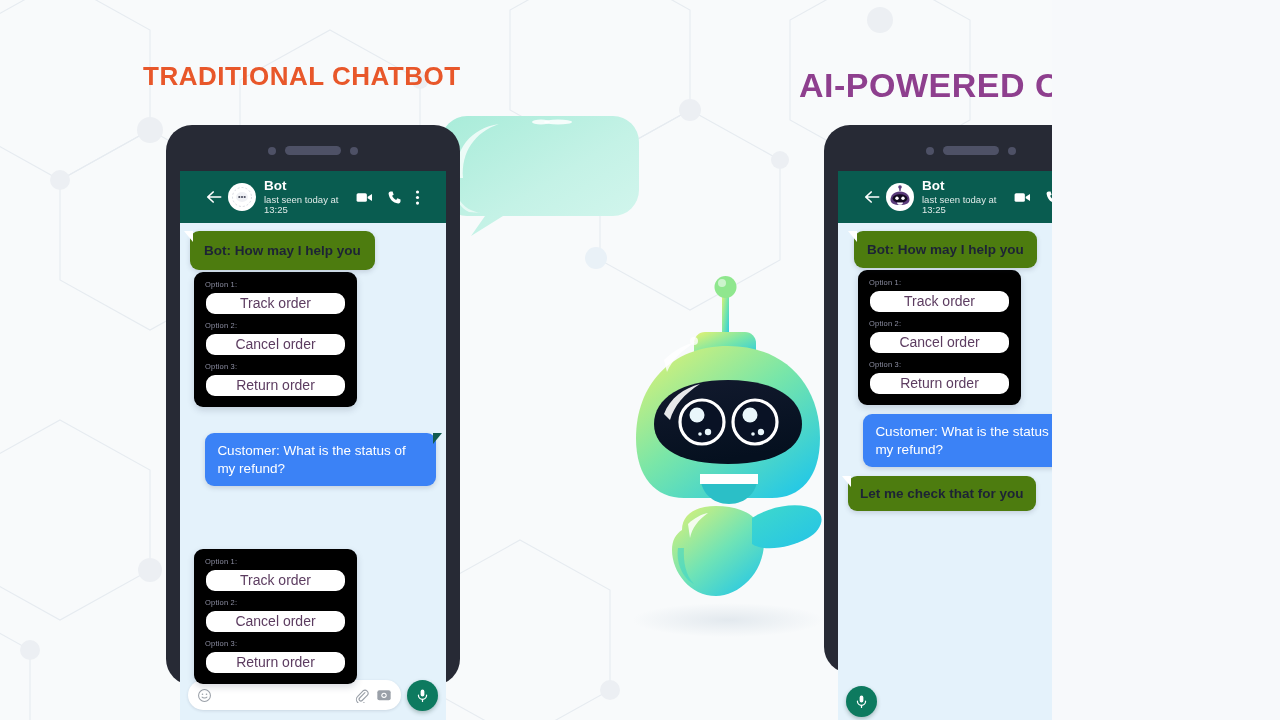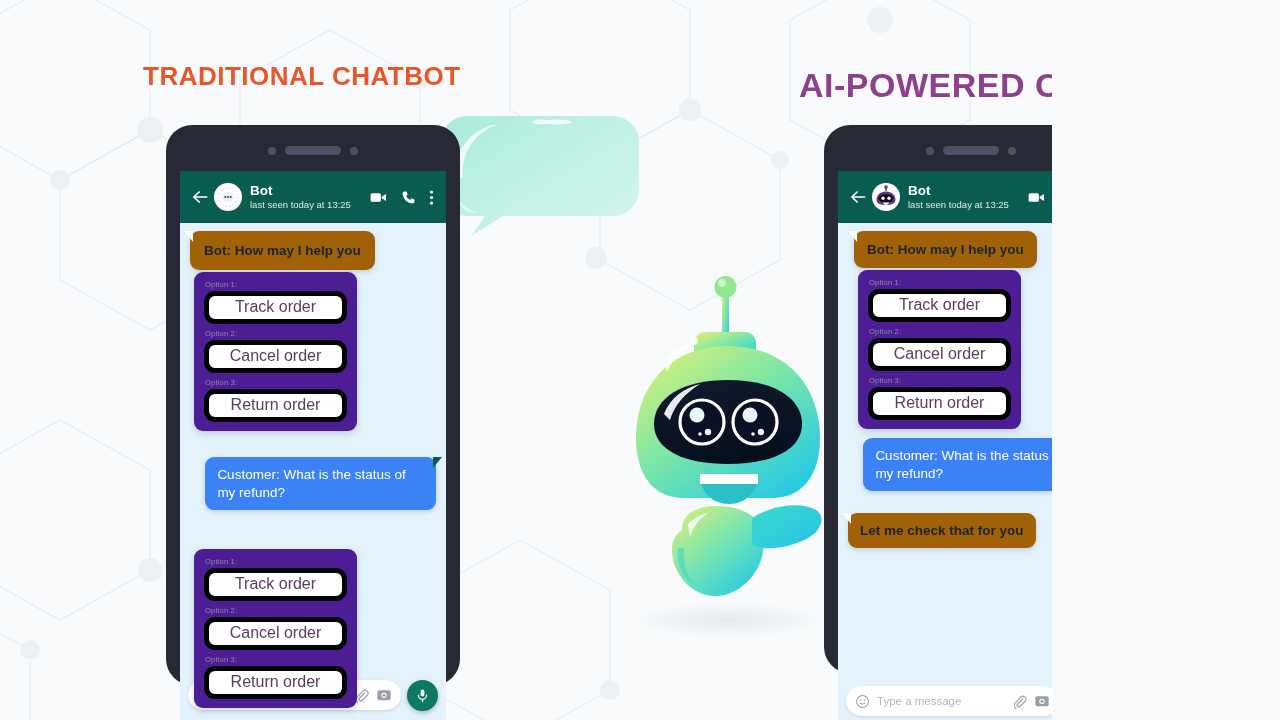--- a/index.html
+++ b/index.html
@@ -34,38 +34,38 @@
   .spk-bar{width:56px;height:9px;border-radius:5px;background:#4e5166;}
   .home-btn{position:absolute;bottom:12px;left:50%;transform:translateX(-50%);
     width:38px;height:38px;border-radius:50%;background:#454860;}
 
   .screen{position:absolute;left:14px;top:46px;width:266px;background:#e4f2fb;overflow:visible;}
   #screen-left{height:570px;border-radius:2px;}
   #screen-right{height:558px;border-radius:2px;}
 
   
   .chat-header{
-    height:52px;background:#095c50;display:flex;align-items:center;padding:0 10px;
+    height:52px;background:#095c50;display:flex;align-items:center;padding:0 24px;
     position:relative;z-index:3;justify-content:space-between;
   }
   .hdr-back{width:20px;height:20px;flex:0 0 auto;margin-right:4px;}
   .hdr-avatar{width:28px;height:28px;border-radius:50%;background:#ffffff;flex:0 0 auto;
     margin-right:8px;display:flex;align-items:center;justify-content:center;overflow:hidden;}
   .hdr-names{flex:1 1 auto;min-width:0;line-height:1.05;}
   .hdr-title{color:#ffffff;font-size:13.5px;font-weight:bold;}
   .hdr-sub{color:#dfeae8;font-size:9.5px;margin-top:2px;}
   .hdr-icons{display:flex;align-items:center;gap:12px;padding-right:2px;}
   .hdr-icons svg{display:block;}
 
   
   .chat-body{position:relative;padding:8px 10px 0 10px;}
 
   .bubble{position:relative;border-radius:9px;font-size:13.5px;line-height:1.28;}
   .bubble.bot{
-    background:#a16207;color:#1d2336;padding:9px 12px;
+    background:#4d7c0f;color:#1d2336;padding:9px 12px;
     box-shadow:0 2px 5px rgba(40,50,80,.17);
     display:inline-block;max-width:96%;
   }
   .bubble.bot::after{
     content:"";position:absolute;left:-6px;top:0;width:0;height:0;
     border-top:0 solid transparent;border-right:9px solid #ffffff;border-bottom:11px solid transparent;
   }
   .bubble.user{
     background:#3b82f6;color:#ffffff;padding:9px 12px;
     box-shadow:0 2px 5px rgba(40,50,80,.17);
@@ -76,28 +76,28 @@
     border-left:9px solid #115a4e;border-bottom:11px solid transparent;
   }
   .row-left{display:block;}
   .row-right{display:flex;justify-content:flex-end;}
 
   .bubble-title{font-weight:bold;}
   .bubble-sub{font-size:11px;font-weight:normal;margin-top:3px;line-height:1.25;}
 
   
   .options-card{
-    background:#4c1d95;border-radius:9px;padding:8px 10px 9px 10px;
+    background:#000000;border-radius:9px;padding:8px 10px 9px 10px;
     box-shadow:0 3px 7px rgba(40,50,80,.18);
     width:143px;
   }
   .opt-label{font-size:7.5px;color:#8d8fa3;margin:0 0 2px 1px;letter-spacing:.2px;}
   .opt-btn{
-    border:5px solid #000000;border-radius:11px;background:#ffffff;
-    color:#5c3c60;font-size:16px;text-align:center;padding:2px 0 3px 0;
+    border:2px solid #000000;border-radius:11px;background:#ffffff;
+    color:#5c3c60;font-size:14px;text-align:center;padding:2px 0 3px 0;
     margin-bottom:5px;
   }
   .opt-btn:last-child{margin-bottom:0;}
 
   
   .input-bar{
     position:absolute;left:0;right:0;bottom:0;height:44px;
     display:flex;align-items:center;padding:0 8px;gap:6px;z-index:2;
   }
   .input-pill{
@@ -417,47 +417,30 @@
             <div class="opt-btn">Return order</div>
           </div>
         </div>
 
         <div class="row-right" style="margin-top:9px;">
           <div class="bubble user">
             <span>Customer: What is the status of my refund?</span>
           </div>
         </div>
 
-        <div class="row-left" style="margin-top:22px;">
+        <div class="row-left" style="margin-top:9px;">
           <div class="bubble bot" style="padding:9px 12px;max-width:82%;">
             <span class="bubble-title">Let me check that for you</span>
           </div>
         </div>
 
 
       </div>
 
       <div class="input-bar" style="bottom:6px;">
-        <div class="input-pill">
-          <svg width="15" height="15" viewBox="0 0 24 24">
-            <circle cx="12" cy="12" r="9.5" fill="none" stroke="#9aa0a8" stroke-width="1.7"></circle>
-            <circle cx="8.8" cy="10" r="1.3" fill="#9aa0a8"></circle>
-              <circle cx="15.2" cy="10" r="1.3" fill="#9aa0a8"></circle>
-            <path d="M8 14.5 C9.5 16.6 14.5 16.6 16 14.5" stroke="#9aa0a8" stroke-width="1.7" fill="none" stroke-linecap="round"></path>
-          </svg>
-          <span class="input-placeholder">Type a message</span>
-          <svg width="15" height="15" viewBox="0 0 24 24">
-            <path d="M17.5 7.5 L9 16 a2.8 2.8 0 0 0 4 4 l8.5-8.5 a5 5 0 0 0 -7-7 L6 13.5 a7 7 0 0 0 10 10" stroke="#9aa0a8" stroke-width="1.8" fill="none" stroke-linecap="round"></path>
-          </svg>
-          <svg width="16" height="16" viewBox="0 0 24 24">
-            <rect x="2" y="5" width="20" height="15" rx="3" fill="#9aa0a8"></rect>
-            <circle cx="12" cy="12.5" r="4" fill="#ffffff"></circle>
-              <circle cx="12" cy="12.5" r="2.3" fill="#9aa0a8"></circle>
-          </svg>
-        </div>
         <div class="mic-btn">
           <svg width="15" height="15" viewBox="0 0 24 24">
             <rect x="9" y="2.5" width="6" height="11" rx="3" fill="#ffffff"></rect>
             <path d="M5.5 11.5 a6.5 6.5 0 0 0 13 0" stroke="#ffffff" stroke-width="2" fill="none" stroke-linecap="round"></path>
             <path d="M12 18 v3.5" stroke="#ffffff" stroke-width="2" stroke-linecap="round"></path>
           </svg>
         </div>
       </div>
 
     </div>

